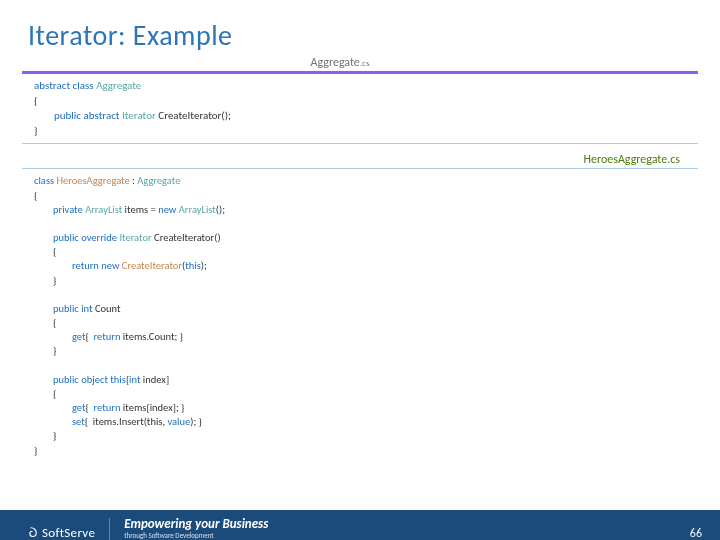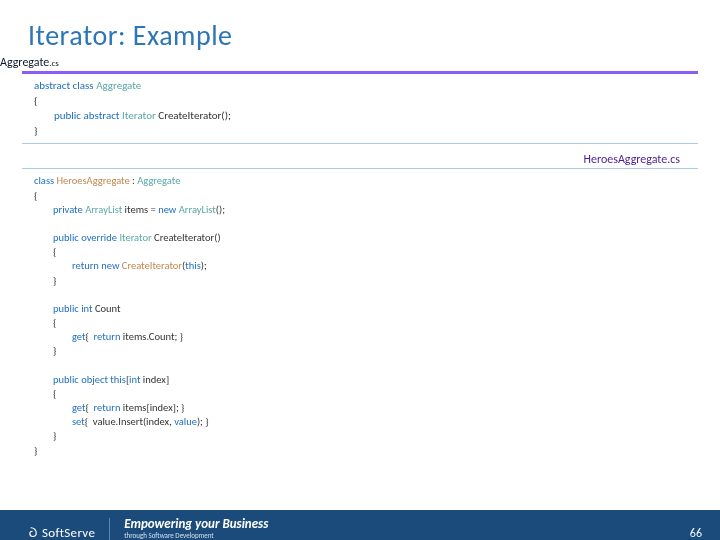--- a/index.html
+++ b/index.html
@@ -1,21 +1,21 @@
 <!DOCTYPE html>
 <html><head>
 <meta charset="utf-8">
 <style>
   * { margin: 0; padding: 0; box-sizing: border-box; }
   body { width: 720px; height: 540px; font-family: Calibri, "Segoe UI", sans-serif; background: #fff; position: relative; overflow: hidden; }
   .title { color: #2E75B6; font-size: 28px; font-weight: 300; padding: 18px 0 0 28px; letter-spacing: 0.5px; }
-  .filelabel { color: #0f172a; font-size: 12px; text-align: left; padding-right: 40px; margin-top: 2px; }
+  .filelabel { color: #737373; font-size: 12px; text-align: center; padding-right: 40px; margin-top: 2px; }
   .filelabel .cs { font-size: 9px; }
   .codebox { margin: 2px 22px 0 22px; border-top: 3px solid #8b5cf6; border-bottom: 1px solid #a8cbe6; padding: 5px 10px 5px 12px; font-family: Calibri, "Segoe UI", sans-serif; font-size: 11px; line-height: 1.35; color: #333; white-space: pre; }
-  .filelabel2 { color: #4c1d95; font-size: 12px; text-align: right; padding-right: 40px; margin-top: 8px; }
+  .filelabel2 { color: #4d7c0f; font-size: 12px; text-align: right; padding-right: 40px; margin-top: 8px; }
   .codebox2 { margin: 2px 22px 0 22px; border-top: 1px solid #a8cbe6; padding: 5px 10px 0 12px; font-family: Calibri, "Segoe UI", sans-serif; font-size: 10.5px; line-height: 1.35; color: #333; white-space: pre; }
   .kw { color: #1F6FBF; } 
   .type { color: #5AA7A7; } 
   .tan { color: #C08850; } 
   .footer { position: absolute; bottom: 0; left: 0; right: 0; height: 30px; background: #1B4B7A; display: flex; align-items: flex-end; color: #fff; }
   .footer-logo { display: flex; align-items: center; gap: 4px; padding-left: 24px; font-size: 13px; font-weight: 500; letter-spacing: 0.3px; }
   .footer-logo .swirl { width: 14px; height: 14px; }
   .footer-sep { width: 1px; height: 22px; background: #5a87b0; margin: 0 14px; }
   .footer-tag { font-size: 7px; line-height: 1.15; color: #cfe0ef; }
   .footer-tag .l1 { font-weight: 600; font-style: italic; font-size: 13px; color: #fff; }
@@ -47,21 +47,21 @@
 <span>        }</span>
 <span></span>
         <span class="kw">public</span> <span class="kw">int</span><span> Count</span>
 <span>        {</span>
                 <span class="kw">get</span><span>{  </span><span class="kw">return</span><span> items.Count; }</span>
 <span>        }</span>
 <span></span>
         <span class="kw">public</span> <span class="kw">object</span> <span class="kw">this</span><span>[</span><span class="kw">int</span><span> index]</span>
 <span>        {</span>
                 <span class="kw">get</span><span>{  </span><span class="kw">return</span><span> items[index]; }</span>
-                <span class="kw">set</span><span>{  value.Insert(index, </span><span class="kw">value</span><span>); }</span>
+                <span class="kw">set</span><span>{  items.Insert(this, </span><span class="kw">value</span><span>); }</span>
 <span>        }</span>
 <span>}</span></div>
 
 <div class="footer">
   <div class="footer-logo">
     <svg class="swirl" viewBox="0 0 24 24">
       <path d="M12 3c5 0 9 4 9 9 0 3-2 6-6 6-3 0-5-2-5-5 0-2 1-4 4-4" fill="none" stroke="#fff" stroke-width="2" stroke-linecap="round"></path>
     </svg>
     <span>SoftServe</span>
   </div>

